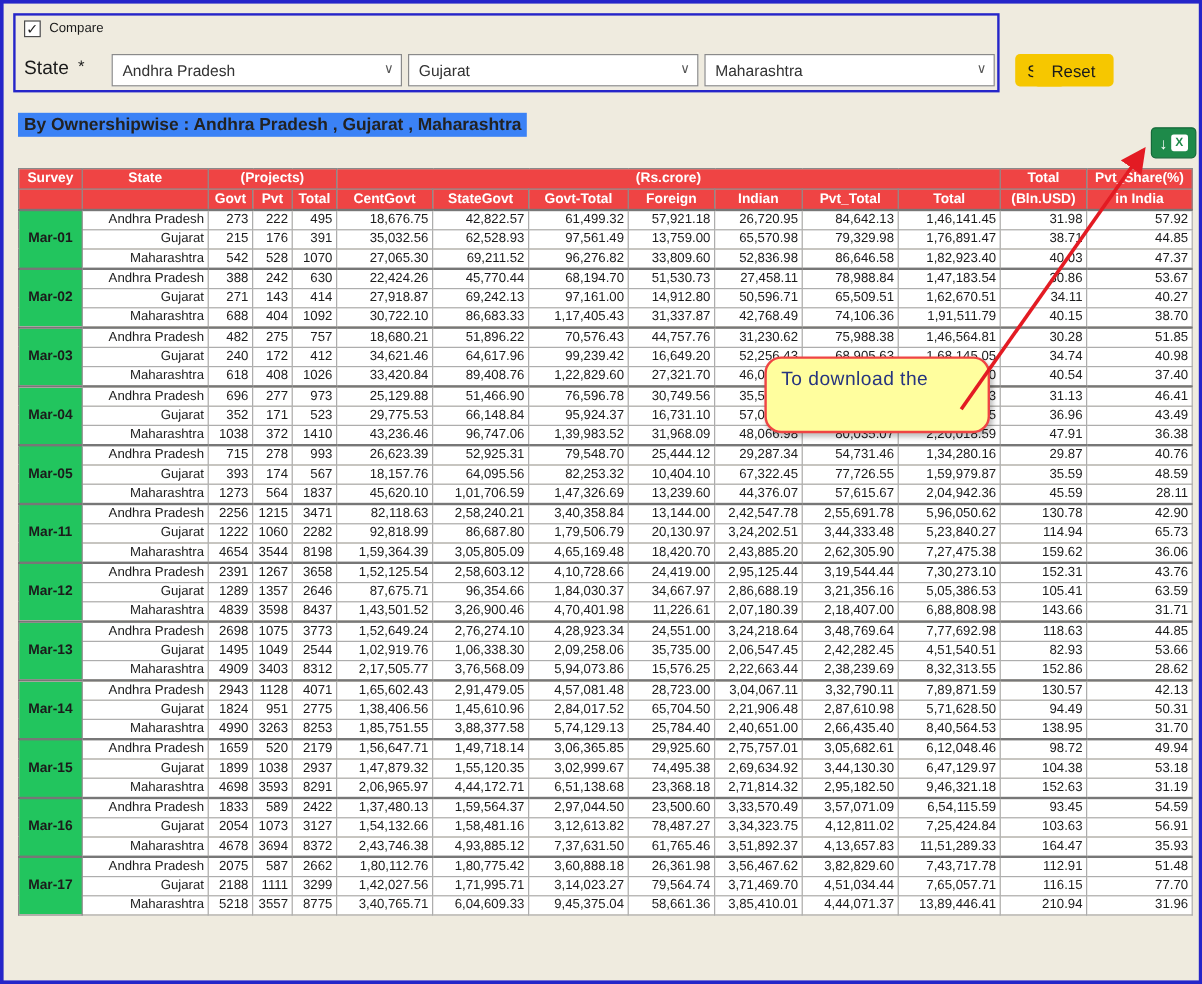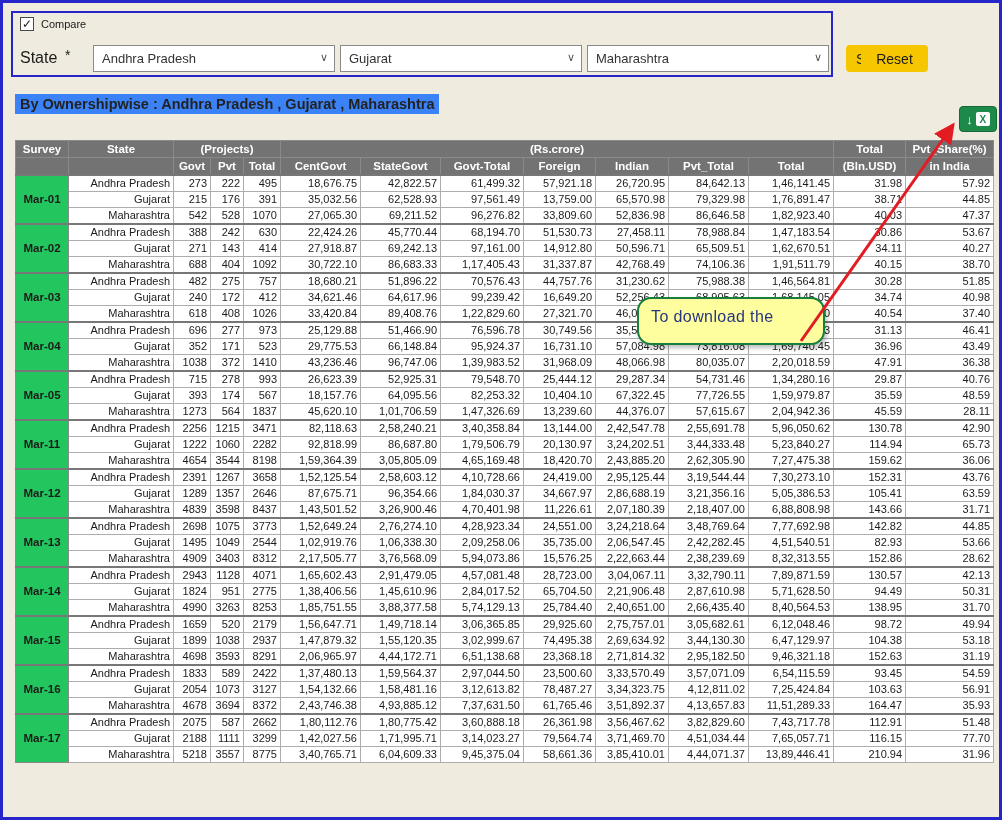--- a/index.html
+++ b/index.html
@@ -41,32 +41,32 @@
                background:#1E8A4A; border:1px solid #15693a; border-radius:4px;
                display:flex; align-items:center; justify-content:center; gap:3px; cursor:pointer; }
   .excel-btn .dl { color:#fff; font-size:13px; font-weight:bold; line-height:1; }
   .excel-btn .xlogo { width:14px; height:14px; background:#fff; border-radius:2px;
                display:flex; align-items:center; justify-content:center;
                font-size:10px; font-weight:bold; color:#1E8A4A; }
 
   
   table { position:absolute; left:12px; top:137px; width:978px; border-collapse:collapse;
           table-layout:fixed; font-size:11px; color:#1b1b1b; }
-  th { background:#737373; color:#fff; font-weight:bold; font-size:11.5px;
+  th { background:#ef4444; color:#fff; font-weight:bold; font-size:11.5px;
        border:1px solid #8a8a8a; height:17px; padding:0 3px; }
   td { background:#fff; border:1px solid #ADADAD; height:15px; line-height:15px;
        padding:0 3px; text-align:right; white-space:nowrap; overflow:hidden; }
   td.survey { background:#22c55e; font-weight:bold; text-align:center; font-size:11.5px;
        border:1px solid #8a8a8a; }
   tr.group-start td { border-top:2px solid #777; }
   table, td, th { box-sizing:border-box; }
 
   
-  .tooltip { position:absolute; left:634px; top:294px; width:188px; height:48px;
-             background:#FFFE9E; border:2px solid #15803d; border-radius:14px;
+  .tooltip { position:absolute; left:634px; top:294px; width:188px; height:64px;
+             background:#FFFE9E; border:2px solid #ef4444; border-radius:14px;
              padding:7px 0 0 12px; box-shadow:2px 3px 4px rgba(0,0,0,0.25);
              font-size:16px; letter-spacing:0.4px; color:#27357F; line-height:1.4; }
 
   
   .arrow-svg { position:absolute; left:780px; top:100px; width:190px; height:250px;
                pointer-events:none; }
 </style>
 </head>
 <body>
 
@@ -476,21 +476,21 @@
           <td>2698</td>
           <td>1075</td>
           <td>3773</td>
           <td>1,52,649.24</td>
           <td>2,76,274.10</td>
           <td>4,28,923.34</td>
           <td>24,551.00</td>
           <td>3,24,218.64</td>
           <td>3,48,769.64</td>
           <td>7,77,692.98</td>
-          <td>142.82</td>
+          <td>118.63</td>
           <td>44.85</td>
         </tr>
         <tr>
           <td>Gujarat</td>
           <td>1495</td>
           <td>1049</td>
           <td>2544</td>
           <td>1,02,919.76</td>
           <td>1,06,338.30</td>
           <td>2,09,258.06</td>

